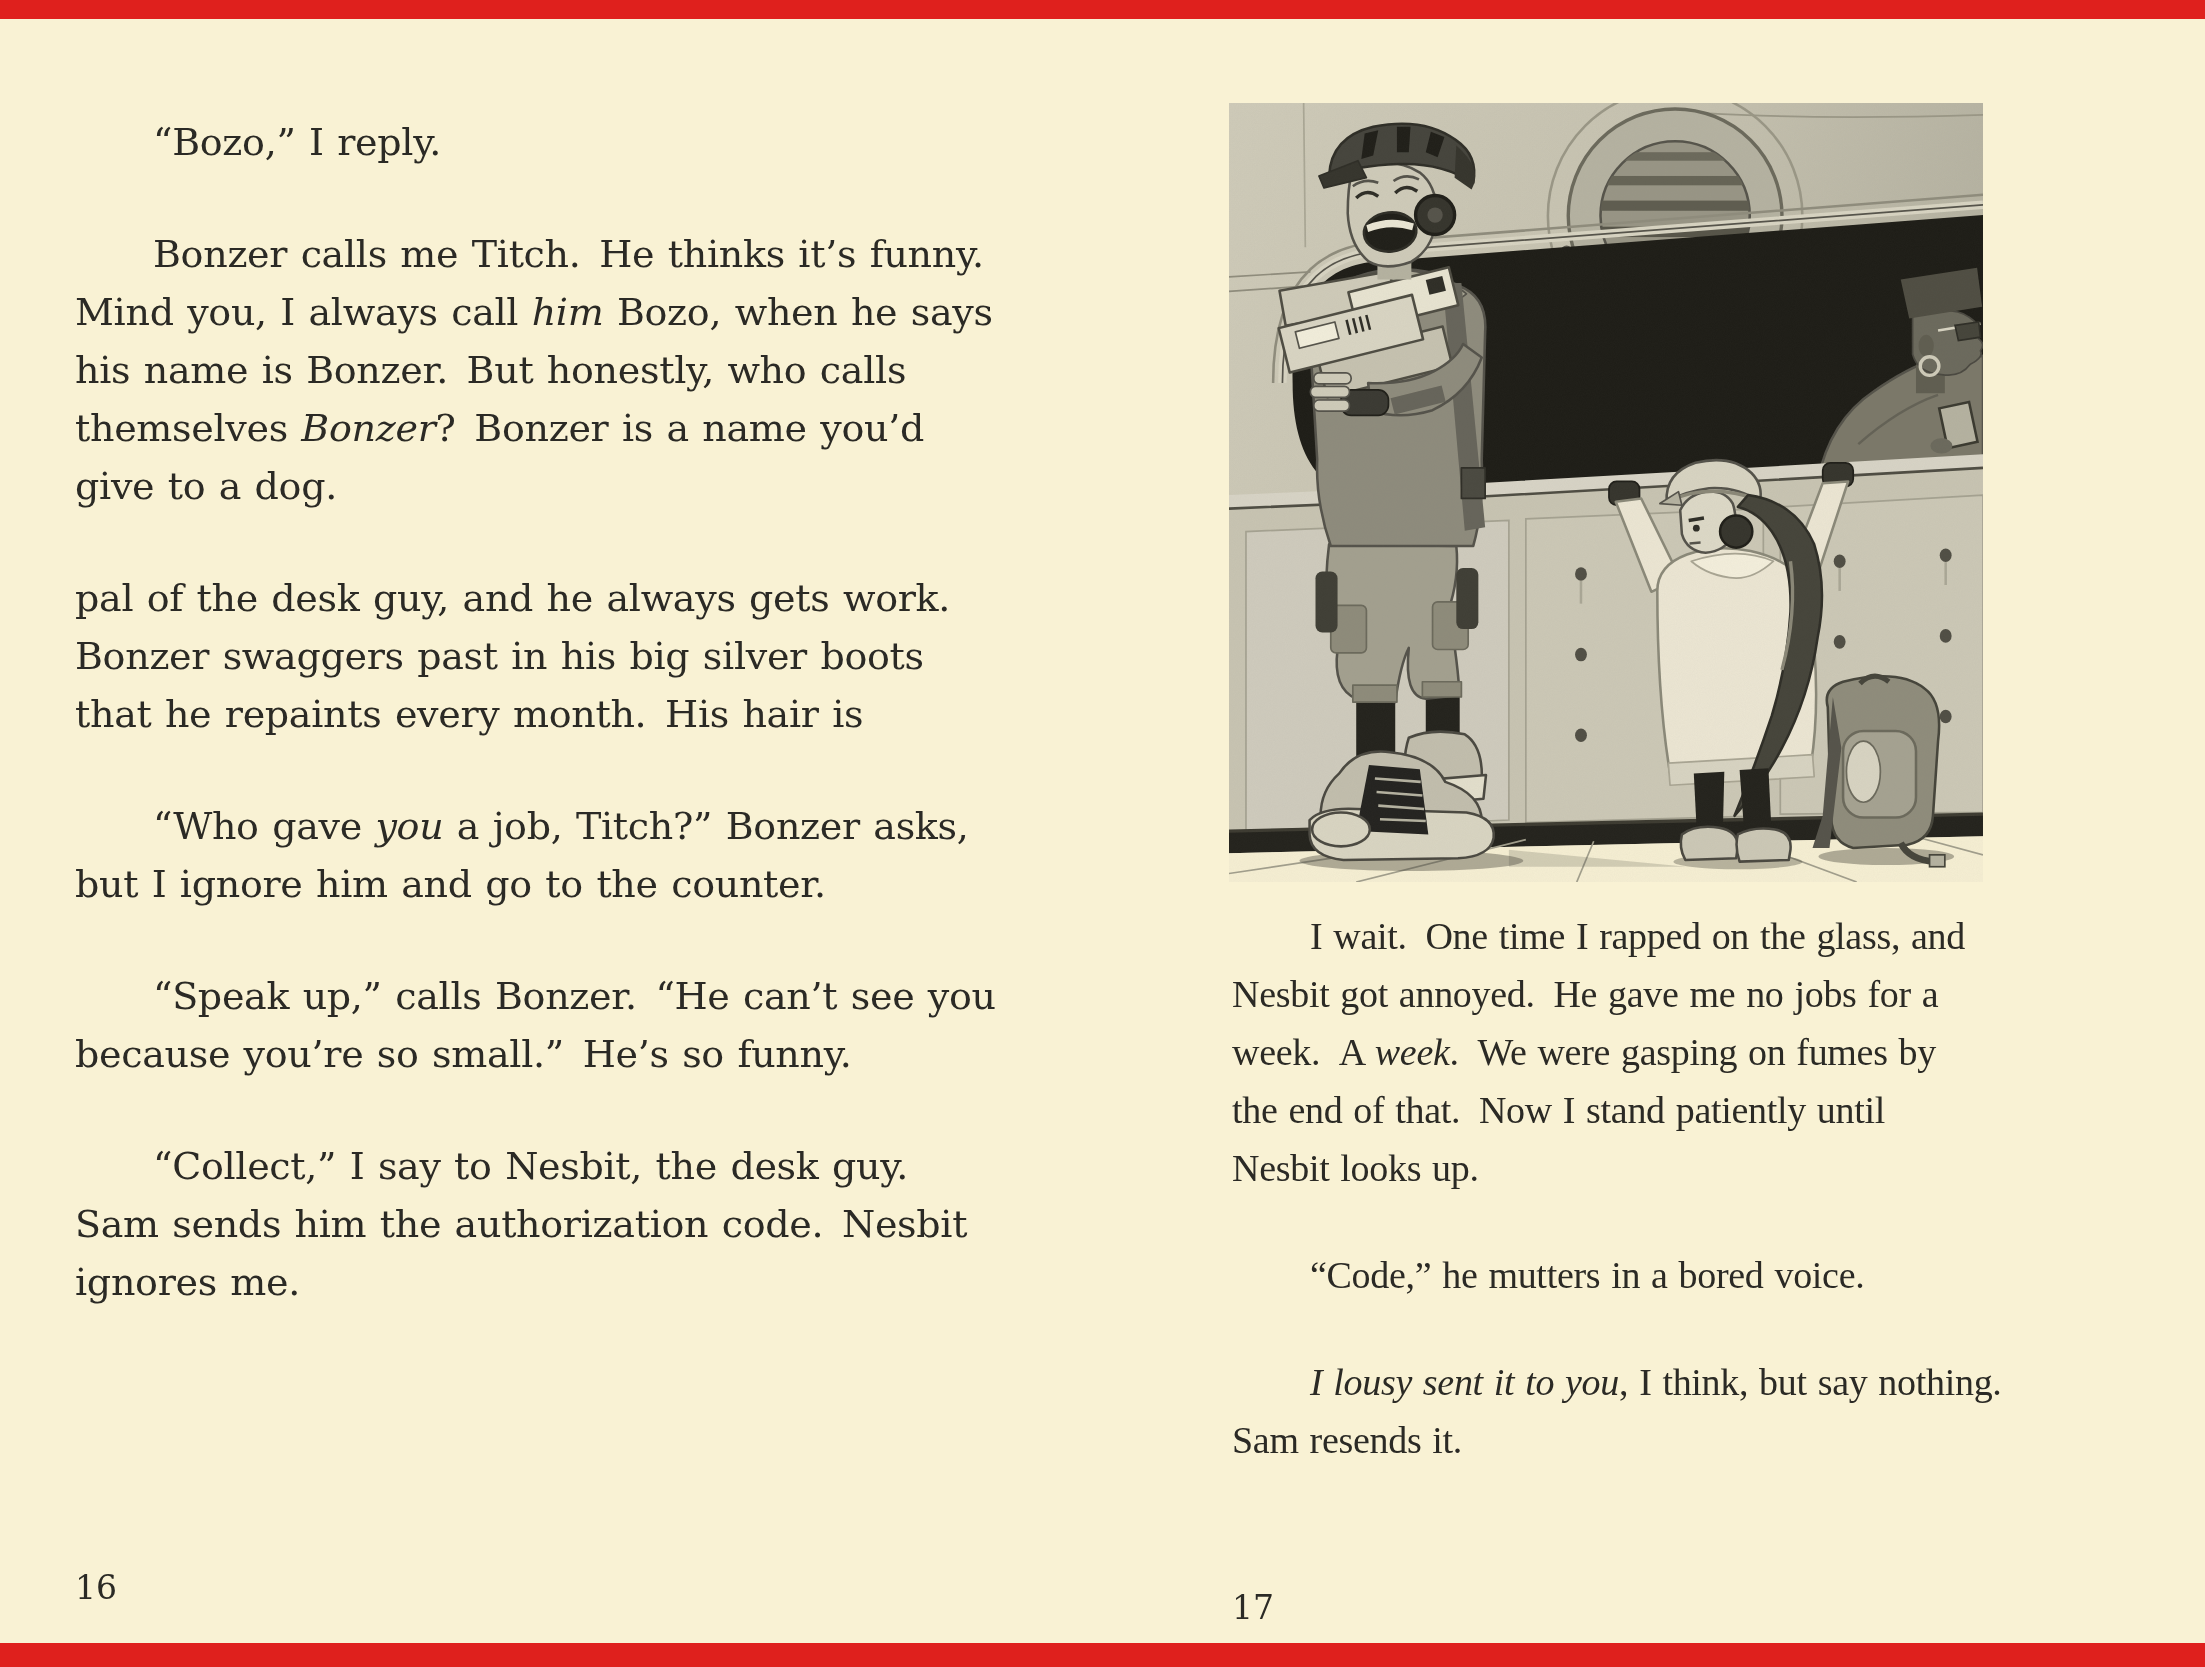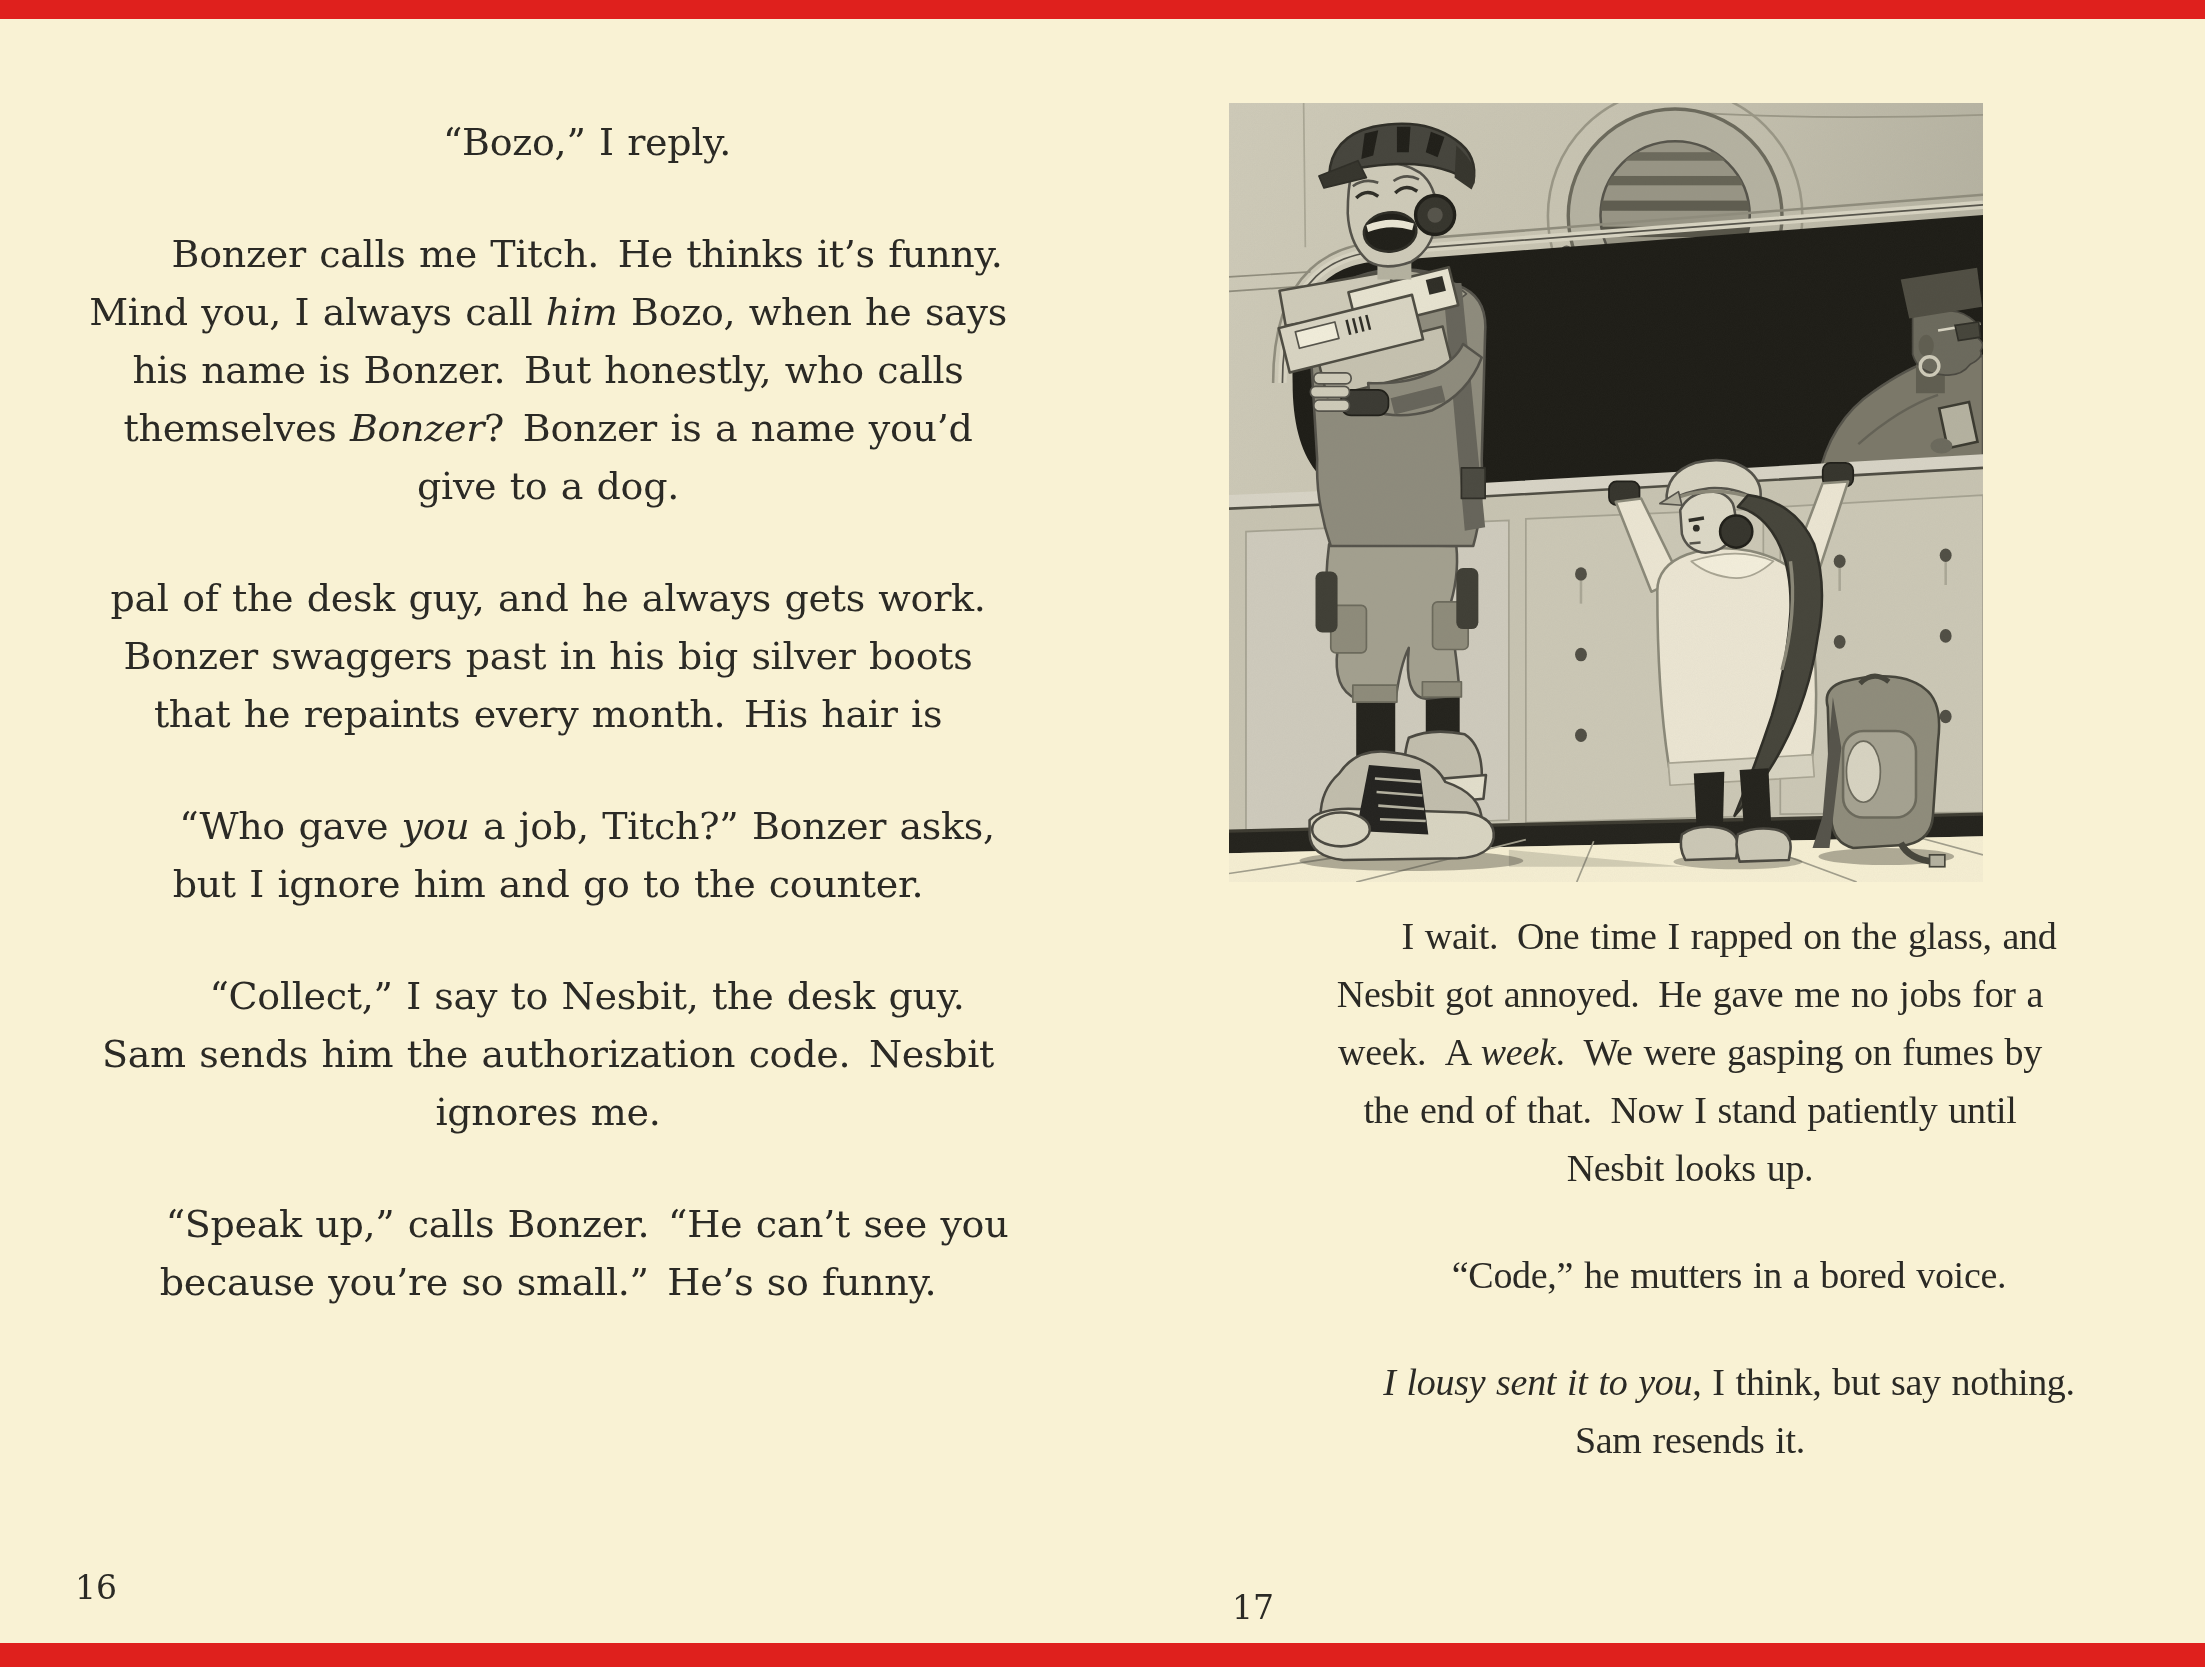--- a/index.html
+++ b/index.html
@@ -5,21 +5,21 @@
   html,body{margin:0;padding:0;}
   body{width:2205px;height:1668px;position:relative;background:#f9f2d4;overflow:hidden;
        font-family:"DejaVu Serif", serif;}
   .red-bar{position:absolute;left:0;width:2205px;background:#df201d;z-index:9;}
   .red-bar.top{top:0;height:18.7px;}
   .red-bar.bottom{bottom:0;height:25.4px;}
   .page{position:absolute;top:0;height:1668px;}
   .page.left{left:0;width:1103px;}
   .page.right{left:1103px;width:1103px;}
   .textblock{position:absolute;color:#2b2a25;font-size:38px;line-height:58px;
-             letter-spacing:-0.3px;word-spacing:1.7px;text-align:center;}
+             letter-spacing:-0.3px;word-spacing:1.7px;}
   #left-text{left:75px;top:113px;width:946px;}
   #right-text{left:129px;top:907px;width:916px;font-family:Liberation Serif, serif;}
   .para{margin:0 0 54px 0;}
   .page.right .para{margin-bottom:49px;}
   .line{white-space:nowrap;}
   .line.first{padding-left:78px;}
   .seg.it{font-style:italic;}
   .pagenum{position:absolute;width:946px;text-align:left;top:1568px;
            color:#2b2a25;font-size:33px;}
   #pagenum-left{left:75px;}
@@ -47,27 +47,27 @@
       <div class="para">
         <div class="line"><span class="seg">pal of the desk guy, and he always gets work.</span></div>
         <div class="line"><span class="seg">Bonzer swaggers past in his big silver boots</span></div>
         <div class="line"><span class="seg">that he repaints every month. His hair is</span></div>
       </div>
       <div class="para">
         <div class="line first"><span class="seg">“Who gave </span><span class="seg it">you</span><span class="seg"> a job, Titch?” Bonzer asks,</span></div>
         <div class="line"><span class="seg">but I ignore him and go to the counter.</span></div>
       </div>
       <div class="para">
+        <div class="line first"><span class="seg">“Speak up,” calls Bonzer. “He can’t see you</span></div>
+        <div class="line"><span class="seg">because you’re so small.” He’s so funny.</span></div>
+      </div>
+      <div class="para">
         <div class="line first"><span class="seg">“Collect,” I say to Nesbit, the desk guy.</span></div>
         <div class="line"><span class="seg">Sam sends him the authorization code. Nesbit</span></div>
         <div class="line"><span class="seg">ignores me.</span></div>
-      </div>
-      <div class="para">
-        <div class="line first"><span class="seg">“Speak up,” calls Bonzer. “He can’t see you</span></div>
-        <div class="line"><span class="seg">because you’re so small.” He’s so funny.</span></div>
       </div>
     </div>
   <div class="pagenum" id="pagenum-left">16</div>
 </div>
 
 <div class="page right">
   <div class="illustration">
     <svg viewBox="0 0 889 918" preserveAspectRatio="none">
       <defs>
         <linearGradient id="wallg" x1="0" y1="0" x2="1" y2="0.35">

